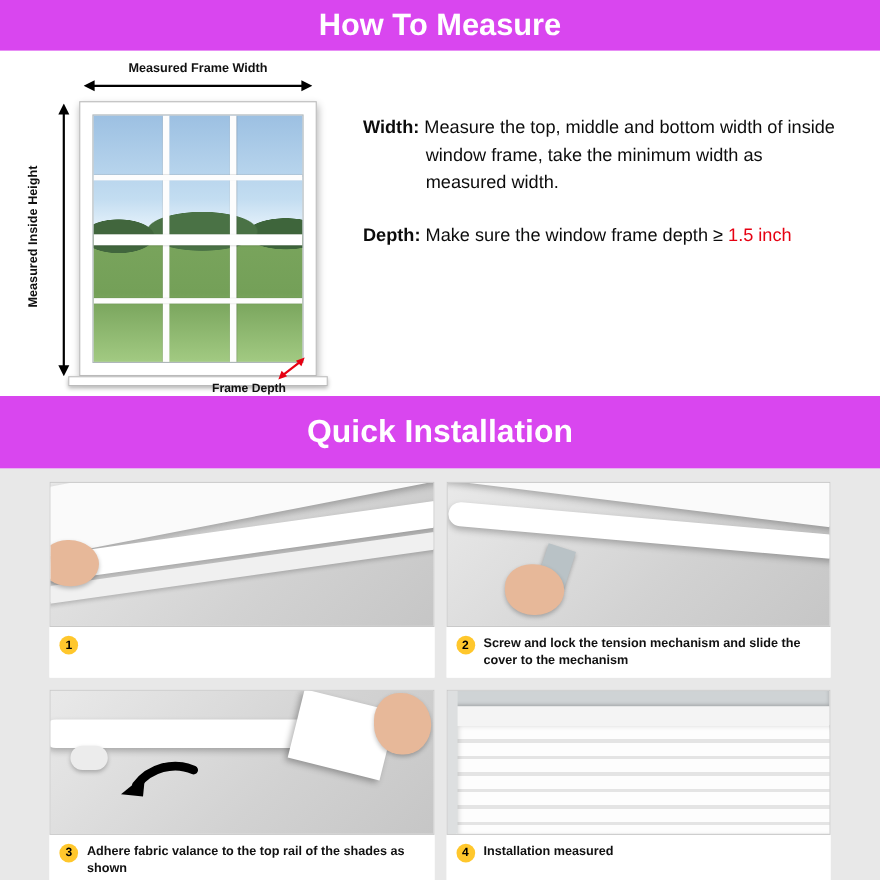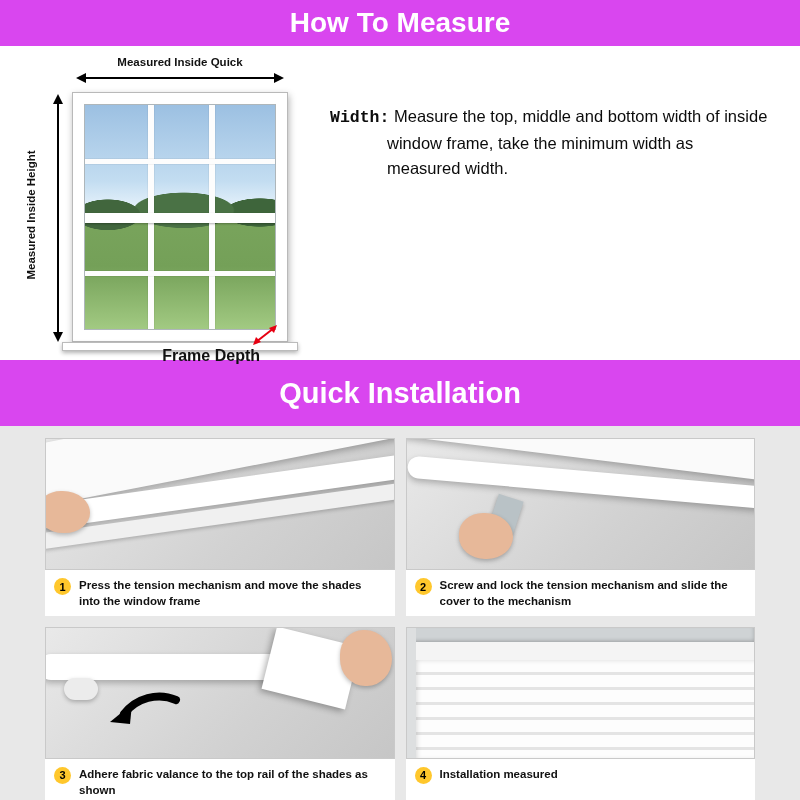--- a/index.html
+++ b/index.html
@@ -28,26 +28,26 @@
       radial-gradient(60px 24px at 92% 48%, #3e653b 58%, rgba(0,0,0,0) 60%),
       linear-gradient(180deg, #9cc0e2 0%, #c3ddf1 34%, #e3f0fa 45%, #79a45c 51%, #74a058 72%, #a2ca82 100%); }
   .mull-v { position:absolute; top:0; bottom:0; width:6px; background:#fdfdfd; box-shadow:0 0 1px rgba(0,0,0,.25); }
   .mull-h { position:absolute; left:0; right:0; height:5px; background:#fdfdfd; box-shadow:0 0 1px rgba(0,0,0,.25); }
   .mv1 { left:33%; } .mv2 { left:65%; }
   .mh1 { top:24%; } .mh3 { top:74%; }
   .rail { position:absolute; left:0; right:0; top:48%; height:10px; background:#fff; box-shadow:0 1px 2px rgba(0,0,0,.3); }
   .sill { position:absolute; left:48px; top:288px; width:236px; height:9px; background:#fff; border:1px solid #bbb; box-shadow:0 2px 4px rgba(0,0,0,.3); }
 
   .depth-arrow { position:absolute; left:238px; top:270px; width:26px; height:22px; }
-  .depth-label { position:absolute; left:128px; top:293px; width:118px; font-size:16px; font-weight:bold; color:#111; text-align:right; }
+  .depth-label { position:absolute; left:128px; top:293px; width:118px; font-size:11px; font-weight:bold; color:#111; text-align:right; }
 
   .measure-text { padding:50px 18px 0 8px; font-size:16.5px; line-height:1.5; color:#0c0c0c; }
   .measure-text p { margin-bottom:24px; }
   .hang { padding-left:57px; text-indent:-57px; }
-  .term { font-weight:bold;font-family:Liberation Mono, monospace; }
+  .term { font-weight:bold; }
   .red { color:#e60012; }
 
   
   .install { height:390px; background:#e8e8e8; padding:12px 45px; display:grid;
              grid-template-columns:1fr 1fr; grid-template-rows:1fr 1fr; gap:11px; }
   .card { background:#fff; display:flex; flex-direction:column; }
   .photo { position:relative; height:132px; flex:none; overflow:hidden; border:1px solid #c9c9c9;
            background:linear-gradient(135deg,#e9e9e9 0%,#d2d2d2 60%,#c6c6c6 100%); }
   .cap { flex:1; display:flex; gap:8px; padding:7px 10px 4px 9px; align-items:flex-start; background:#fff; }
   .badge { width:17px; height:17px; border-radius:50%; background:#ffc72c; color:#000; font-size:11px; font-weight:bold;
@@ -84,21 +84,21 @@
 </head>
 <body>
 
 <div class="band band1">
   <span>How To Measure</span>
 </div>
 
 <div class="measure">
 
   <div class="illus">
-    <div class="w-label">Measured  Inside Quick</div>
+    <div class="w-label">Measured  Frame Width</div>
     <svg class="w-arrow" viewBox="0 0 208 12">
       <line x1="8" y1="6" x2="200" y2="6" stroke="#000" stroke-width="2"></line>
       <polygon points="0,6 10,1 10,11" fill="#000"></polygon>
       <polygon points="208,6 198,1 198,11" fill="#000"></polygon>
     </svg>
 
     <div class="h-label">Measured Inside Height</div>
     <svg class="h-arrow" viewBox="0 0 12 248">
       <line x1="6" y1="8" x2="6" y2="240" stroke="#000" stroke-width="2"></line>
       <polygon points="6,0 1,10 11,10" fill="#000"></polygon>
@@ -119,39 +119,39 @@
     <svg class="depth-arrow" viewBox="0 0 26 22">
       <line x1="4" y1="18" x2="22" y2="4" stroke="#e60012" stroke-width="2"></line>
       <polygon points="1,21 9,18 4,13" fill="#e60012"></polygon>
       <polygon points="25,1 17,4 22,9" fill="#e60012"></polygon>
     </svg>
     <div class="depth-label">Frame Depth</div>
   </div>
 
   <div class="measure-text">
     <p class="hang"><span class="term">Width:</span><span> Measure the top, middle and bottom width of inside window frame, take the minimum width as measured width.</span></p>
+    <p><span class="term">Depth:</span><span> Make sure the window frame depth ≥ </span><span class="red">1.5 inch</span></p>
   </div>
 </div>
 
 <div class="band band2">
   <span>Quick Installation</span>
 </div>
 
 <div class="install">
 
   <div class="card">
     <div class="photo">
       <div class="bar p1-frame"></div>
       <div class="bar p1-rail"></div>
       <div class="bar p1-shade"></div>
       <div class="hand p1-hand"></div>
     </div>
     <div class="cap">
       <div class="badge">1</div>
-      <div class="cap-text">Press the tension mechanism and move the shades into the window frame</div>
     </div>
   </div>
 
   <div class="card">
     <div class="photo">
       <div class="bar p2-frame"></div>
       <div class="bar p2-rail"></div>
       <div class="p2-bracket"></div>
       <div class="hand p2-hand"></div>
     </div>

